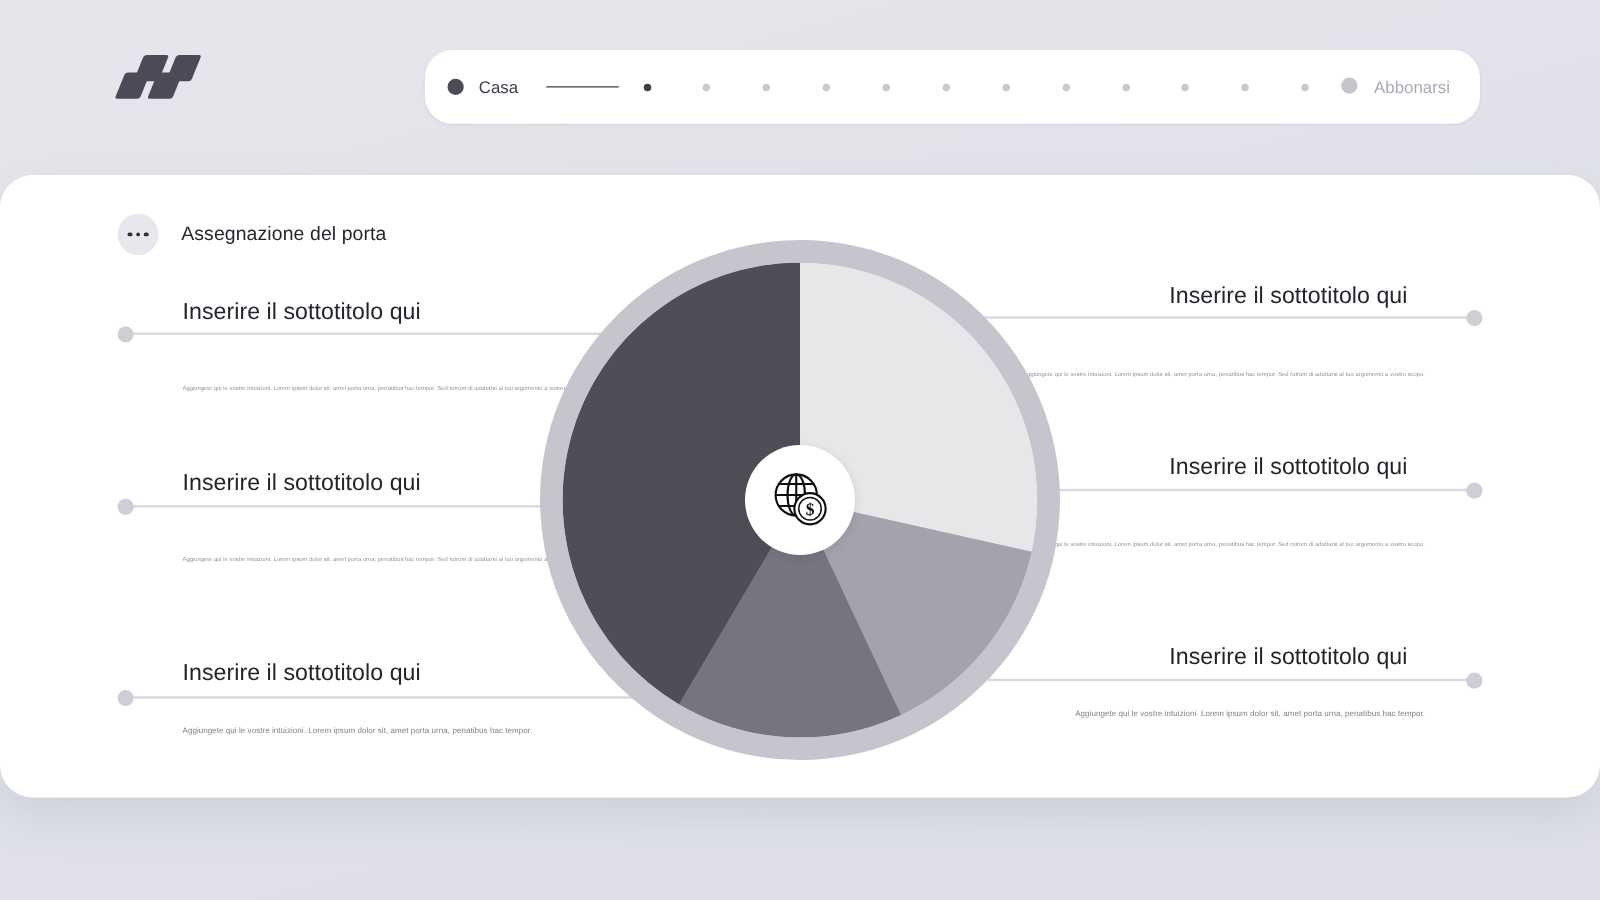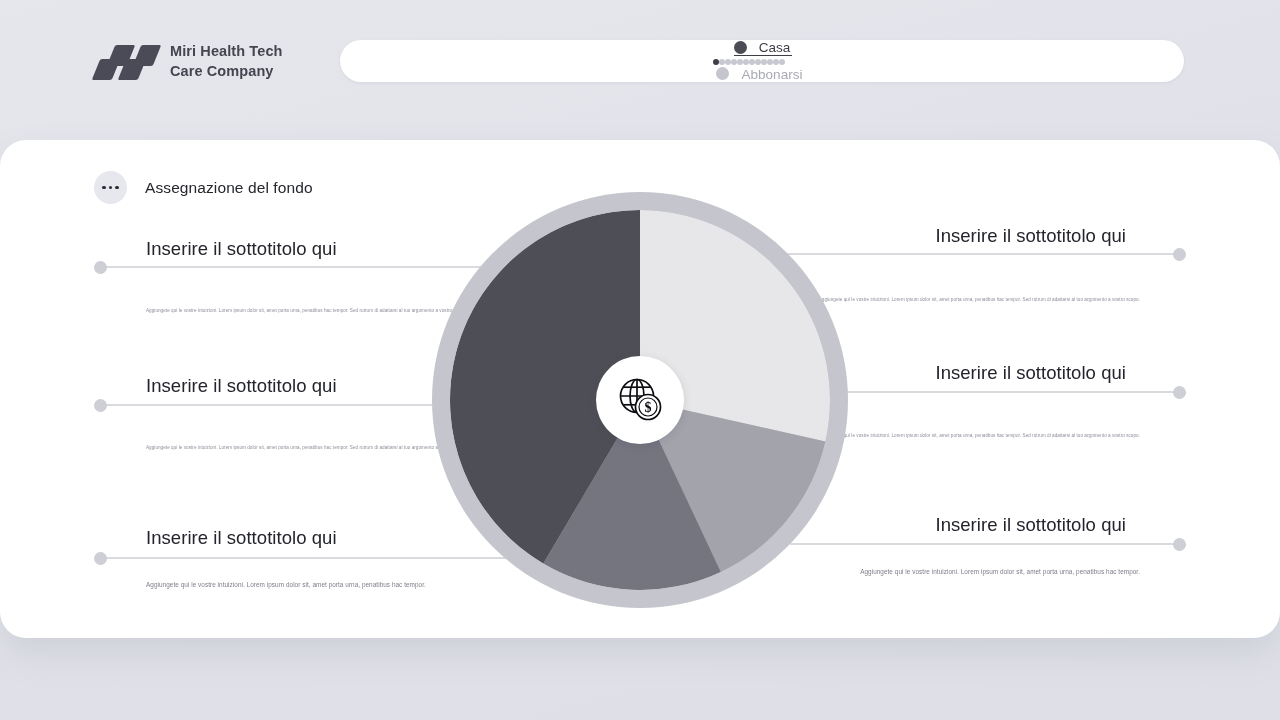--- a/index.html
+++ b/index.html
@@ -64,28 +64,27 @@
     line-height: 1.35;
     letter-spacing: .1px;
   }
 
   
   .nav-pill {
     position: absolute;
     left: 340px;
     top: 40px;
     width: 844px;
-    height: 42px;
+    height: 59px;
     background: #ffffff;
     border-radius: 22px;
     display: flex;
     align-items: center;
     padding: 0 18px;
     box-shadow: 0 1px 3px rgba(110,112,130,.10);
-    flex-direction: column;
   }
 
   .nav-home {
     display: flex;
     align-items: center;
     gap: 12px;
     flex: 0 0 auto;
   }
   .nav-dot-lg {
     width: 13px; height: 13px;
@@ -262,24 +261,20 @@
 
 <div class="header">
 
   <div class="brand">
     <div class="logo-mark">
       <span class="logo-bar b1"></span>
       <span class="logo-bar b2"></span>
       <span class="logo-bar b3"></span>
       <span class="logo-bar b4"></span>
     </div>
-    <div class="brand-text">
-      <div>Miri Health Tech</div>
-      <div>Care Company</div>
-    </div>
   </div>
 
   <div class="nav-pill">
 
     <div class="nav-home">
       <span class="nav-dot-lg"></span>
       <span class="nav-label">Casa</span>
     </div>
 
     <span class="nav-rule"></span>
@@ -308,21 +303,21 @@
 </div>
 
 <div class="card">
 
   <div class="card-title-row">
     <div class="dots-badge">
       <i></i>
         <i></i>
         <i></i>
     </div>
-    <div class="card-title">Assegnazione del fondo</div>
+    <div class="card-title">Assegnazione del porta</div>
   </div>
 
   <div class="left-block">
 
     <div class="conn" style="left:100px; top:126px; width:400px;">
       <span class="conn-dot left"></span>
     </div>
     <div class="subtitle" style="top:98px;">Inserire il sottotitolo qui</div>
     <div class="blurb" style="top:168px;">Aggiungete qui le vostre intuizioni. Lorem ipsum dolor sit, amet porta urna, penatibus hac tempor. Sed rutrum di adattarsi al tuo argomento a vostro scopo.</div>
 

